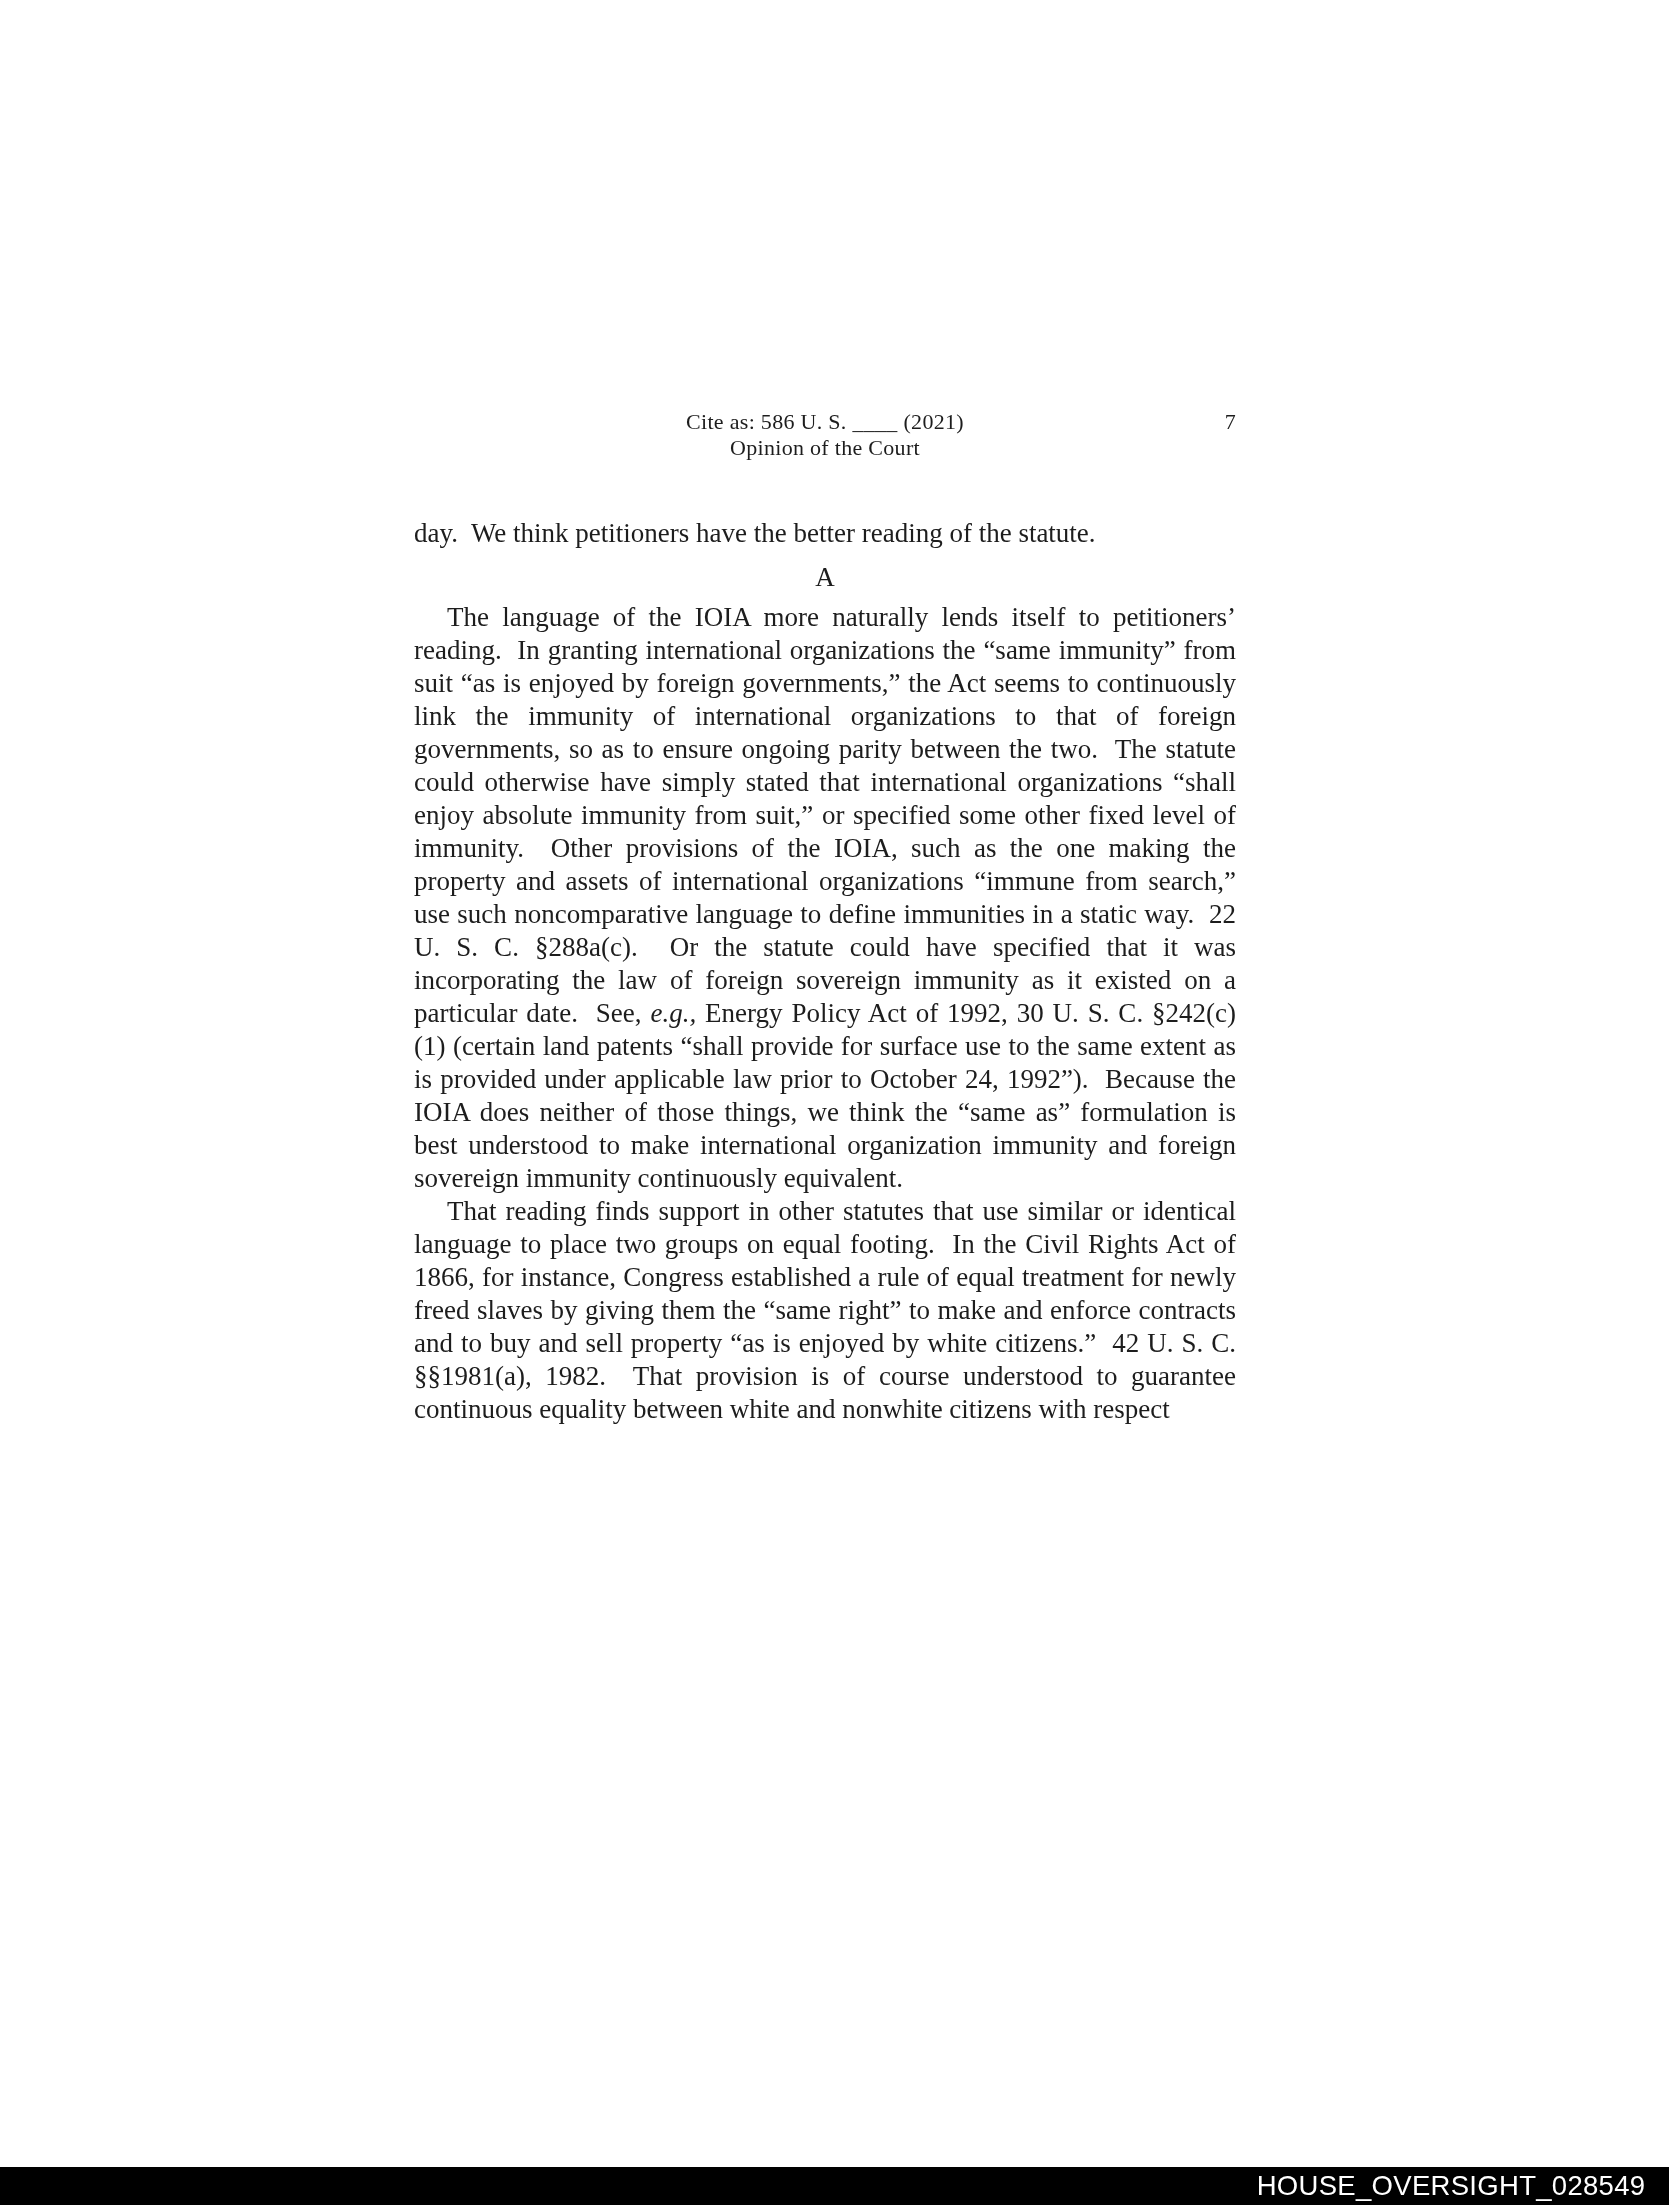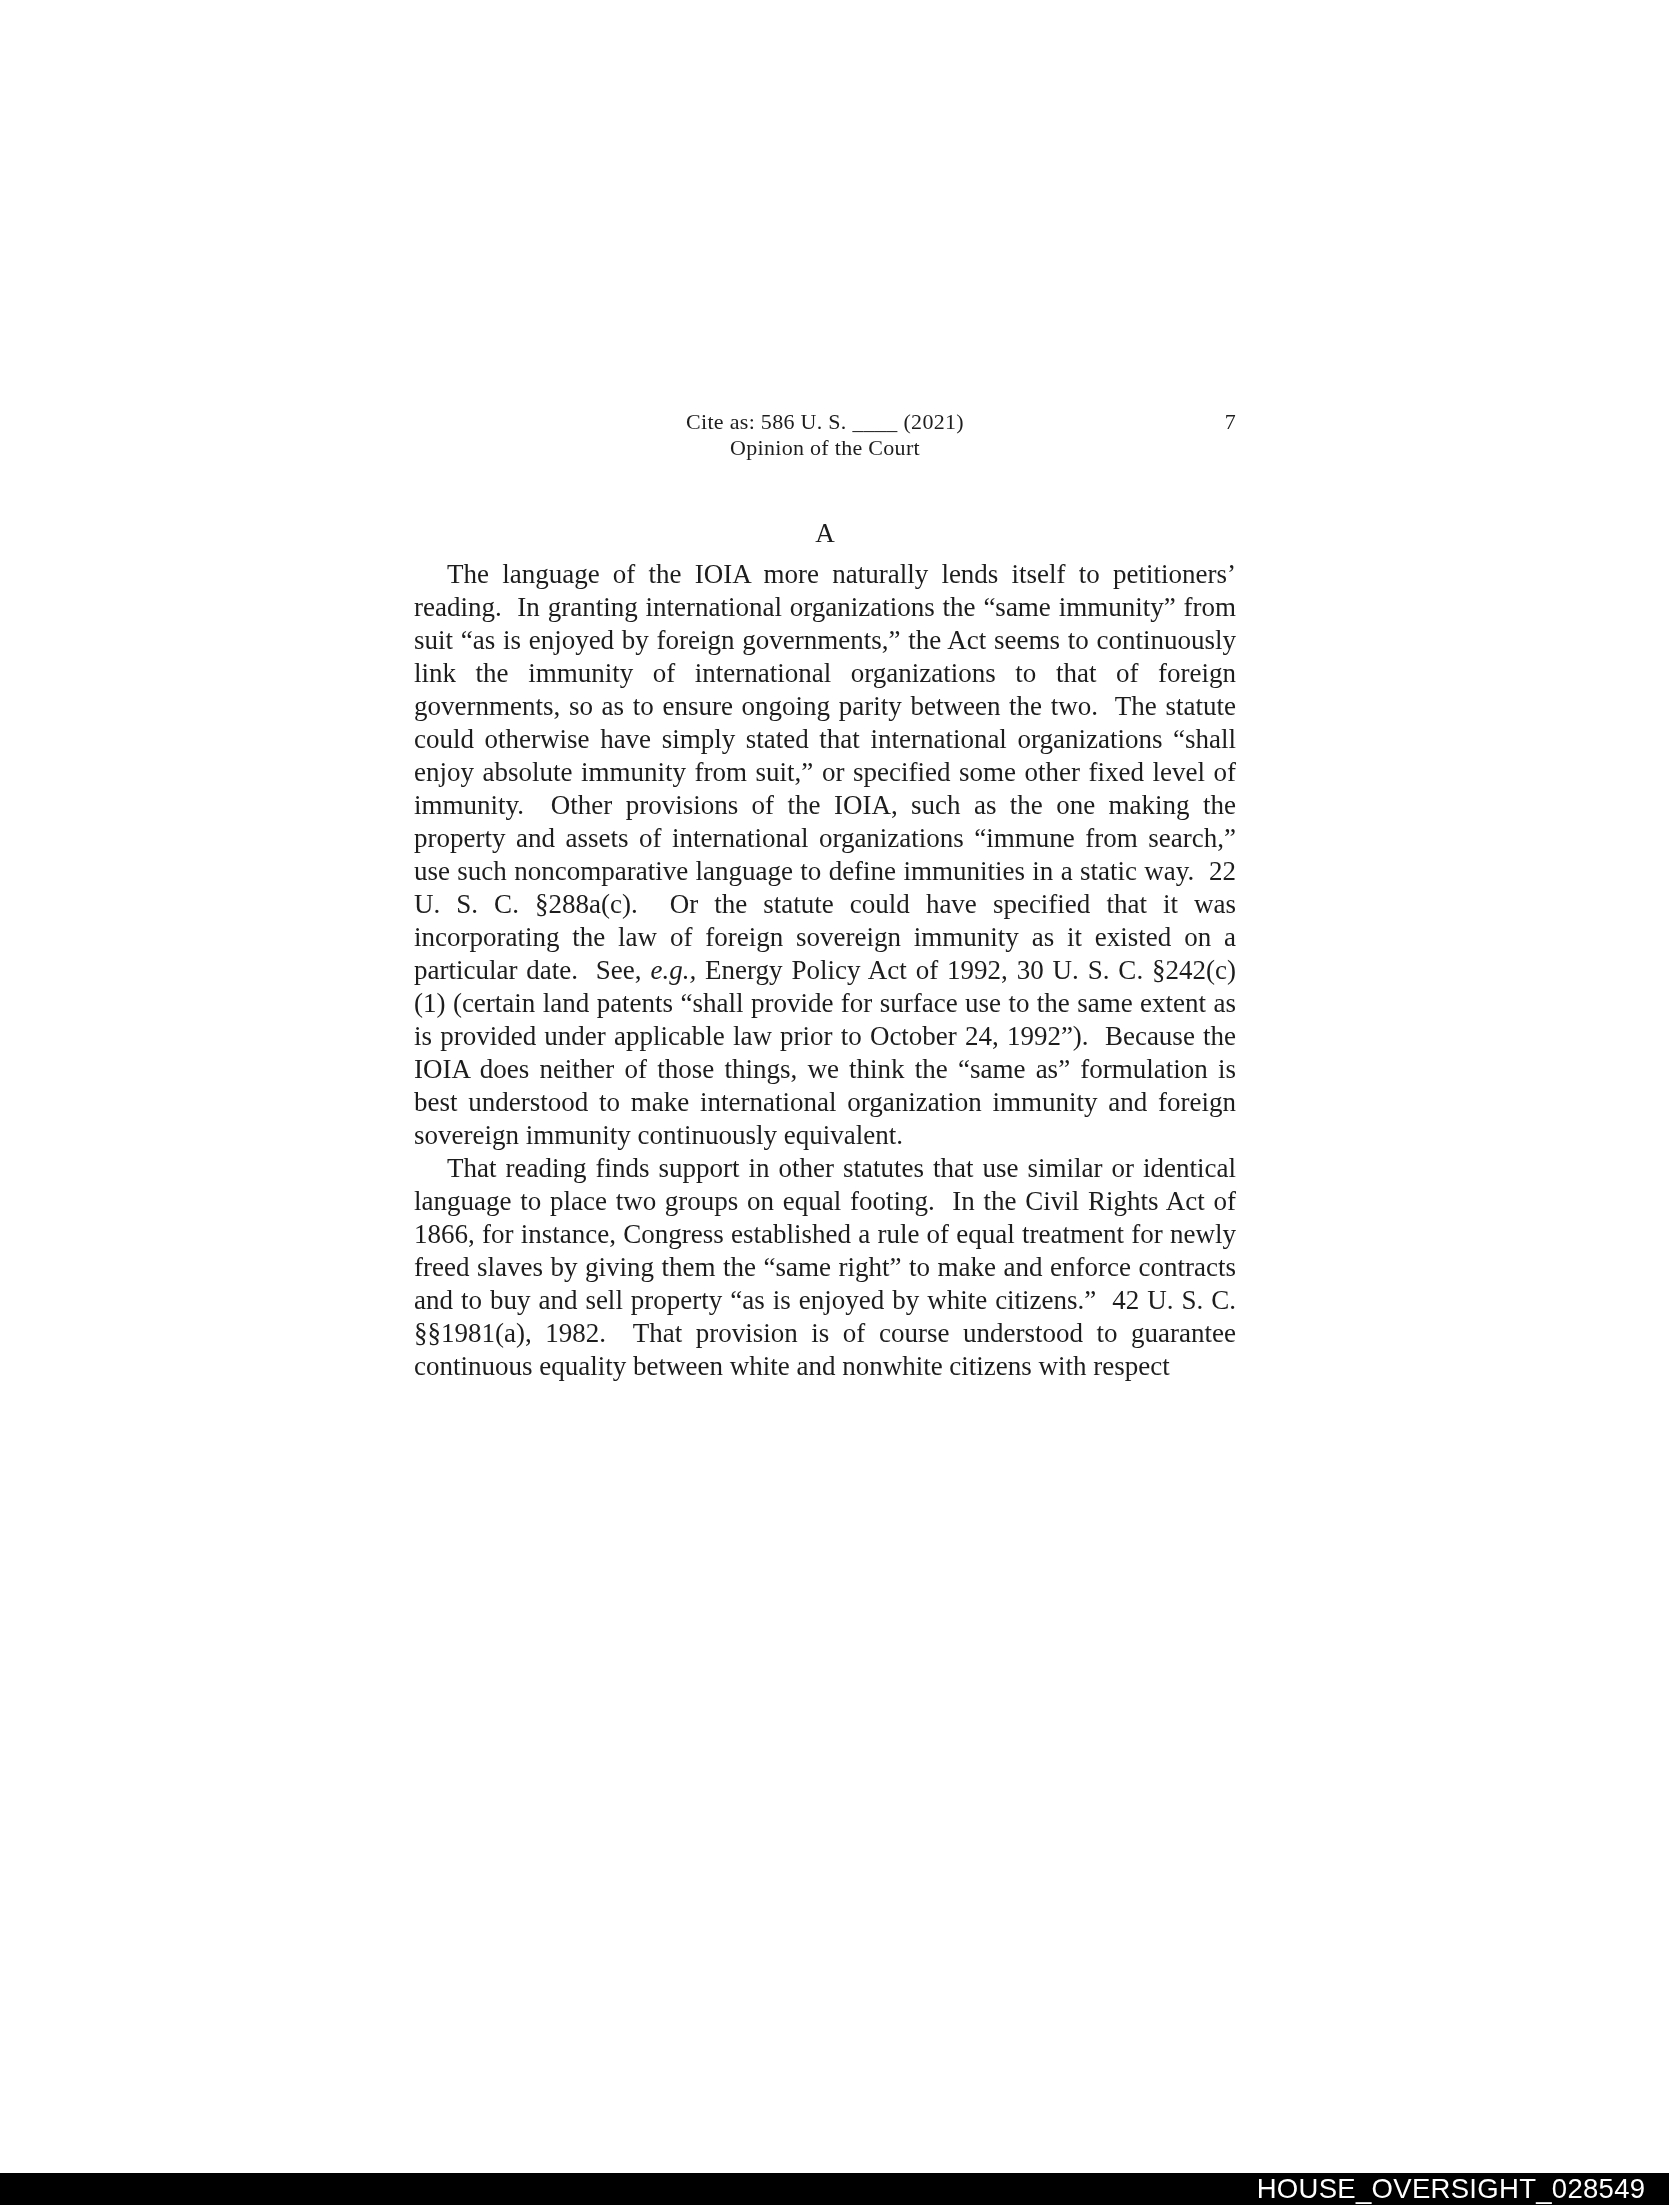--- a/index.html
+++ b/index.html
@@ -50,21 +50,21 @@
     font-size: 27px;
     line-height: 33px;
     margin: 10.5px 0 7.9px 0;
   }
   .italic { font-style: italic; }
   .bates-bar {
     position: absolute;
     left: 0;
     right: 0;
     bottom: 0;
-    height: 32px;
+    height: 38px;
     background: #000000;
     display: flex;
     align-items: center;
     justify-content: flex-end;
     padding-right: 23.6px;
   }
   .bates-text {
     color: #ffffff;
     font-family: "Liberation Sans", "DejaVu Sans", sans-serif;
     font-size: 27.5px;
@@ -78,20 +78,21 @@
 
   <div class="header-row">
     <span>Cite as: 586 U. S. ____ (2021)</span>
     <span class="page-number">7</span>
   </div>
 
   <div class="running-head">Opinion of the Court</div>
 
   <div class="content">
 
+    <p>day.  We think petitioners have the better reading of the statute.</p>
 
     <div class="section-label">A</div>
 
     <p class="indent"><span>The language of the IOIA more naturally lends itself to petitioners’ reading.  In granting international organizations the “same immunity” from suit “as is enjoyed by foreign governments,” the Act seems to continuously link the immunity of international organizations to that of foreign governments, so as to ensure ongoing parity between the two.  The statute could otherwise have simply stated that international organizations “shall enjoy absolute immunity from suit,” or specified some other fixed level of immunity.  Other provisions of the IOIA, such as the one making the property and assets of international organizations “immune from search,” use such noncomparative language to define immunities in a static way.  22 U. S. C. §288a(c).  Or the statute could have specified that it was incorporating the law of foreign sovereign immunity as it existed on a particular date.  See, </span><span class="italic">e.g.,</span><span> Energy Policy Act of 1992, 30 U. S. C. §242(c)(1) (certain land patents “shall provide for surface use to the same extent as is provided under applicable law prior to October 24, 1992”).  Because the IOIA does neither of those things, we think the “same as” formulation is best understood to make international organization immunity and foreign sovereign immunity continuously equivalent.</span></p>
 
     <p class="indent">That reading finds support in other statutes that use similar or identical language to place two groups on equal footing.  In the Civil Rights Act of 1866, for instance, Congress established a rule of equal treatment for newly freed slaves by giving them the “same right” to make and enforce contracts and to buy and sell property “as is enjoyed by white citizens.”  42 U. S. C. §§1981(a), 1982.  That provision is of course understood to guarantee continuous equality between white and nonwhite citizens with respect</p>
 
   </div>
 </div>
 

